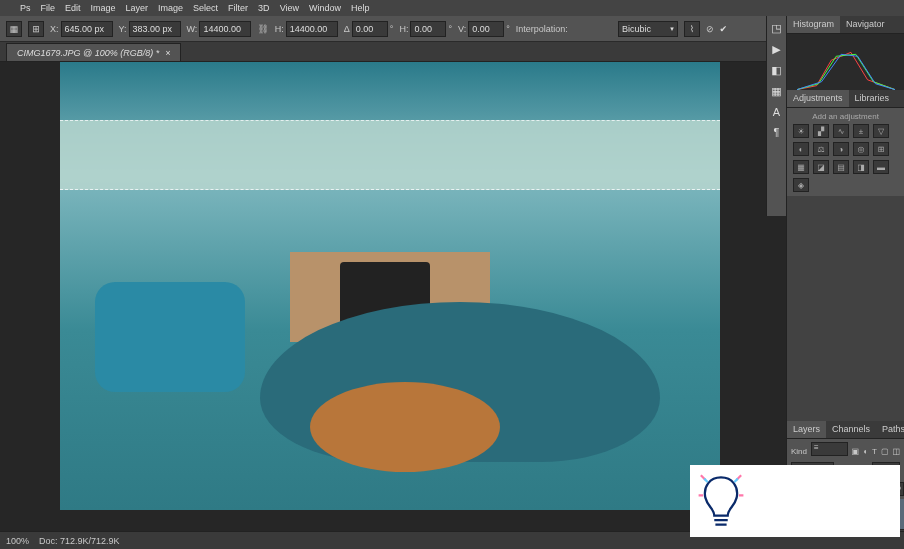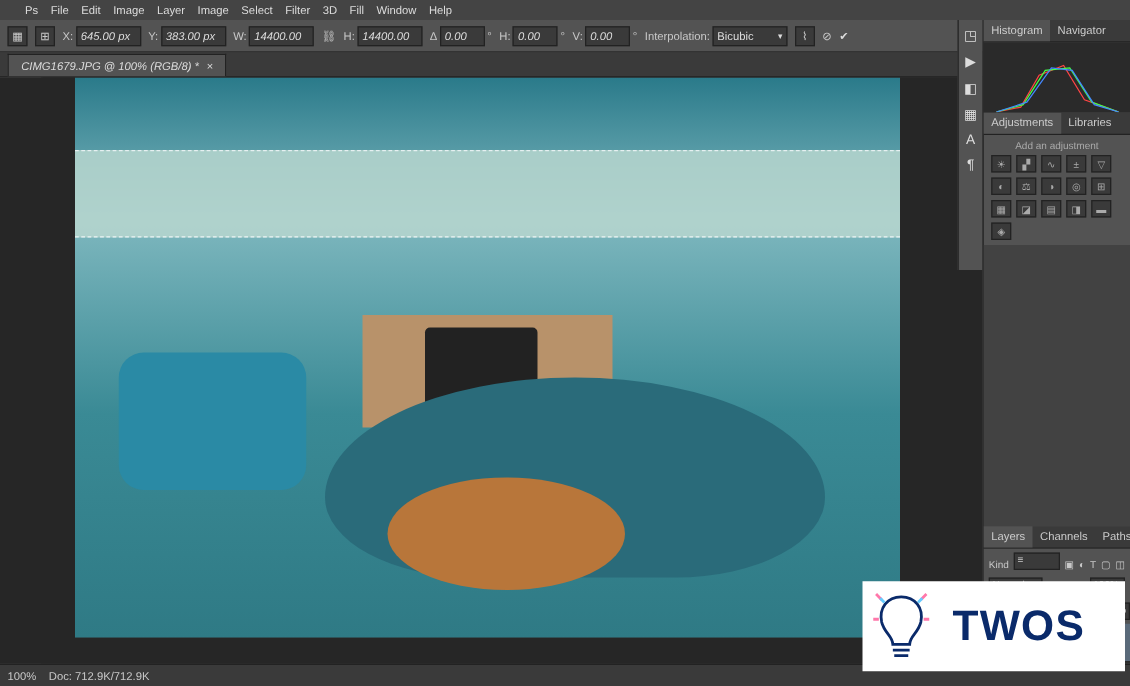--- a/index.html
+++ b/index.html
@@ -6,22 +6,22 @@
 body { background:#323232; color:#c8c8c8; font-size:10px; width:904px; height:549px; overflow:hidden; position:relative; }
 
 
 .menubar { height:16px; background:#444; display:flex; align-items:center; padding:0 20px; gap:10px; font-size:9px; color:#ddd; }
 .menubar span { cursor:default; }
 
 
 .options { height:26px; background:#535353; display:flex; align-items:center; padding:0 6px; gap:6px; font-size:9px; border-bottom:1px solid #2a2a2a; }
 .icon-box { width:16px; height:16px; background:#3a3a3a; border:1px solid #222; display:flex; align-items:center; justify-content:center; }
 .field { display:flex; align-items:center; gap:2px; }
-.field-input { width:52px; height:16px; background:#3a3a3a; border:1px solid #222; color:#ddd; padding:0 3px; font-size:9px;font-style:italic; }
-.dropdown { width:60px; height:16px; background:#3a3a3a; border:1px solid #222; color:#ddd; padding:0 3px; font-size:9px; display:flex; align-items:center; justify-content:space-between; }
+.field-input { width:52px; height:16px; background:#3a3a3a; border:1px solid #222; color:#ddd; padding:0 3px; font-size:9px; }
+.dropdown { width:60px; height:16px; background:#3a3a3a; border:1px solid #222; color:#ddd; padding:0 3px; font-size:9px; display:flex; align-items:center; justify-content:space-between;margin-left:48px; }
 .chev { font-size:7px; }
 .check { color:#ddd; }
 
 
 .tabbar { height:20px; background:#3a3a3a; display:flex; align-items:flex-end; padding-left:6px; border-bottom:1px solid #222; }
 .tab { height:18px; background:#535353; padding:2px 10px; font-size:9px; color:#ddd; border:1px solid #222; border-bottom:none; display:flex; align-items:center; gap:6px;font-style:italic; }
 .tab .close { font-size:9px; }
 
 
 .workspace { position:absolute; top:62px; left:0; right:118px; bottom:18px; background:#262626; overflow:hidden; }
@@ -72,21 +72,21 @@
 <div class="menubar">
   <span>Ps</span>
   <span>File</span>
   <span>Edit</span>
   <span>Image</span>
   <span>Layer</span>
   <span>Image</span>
   <span>Select</span>
   <span>Filter</span>
   <span>3D</span>
-  <span>Fill</span>
+  <span>View</span>
   <span>Window</span>
   <span>Help</span>
 </div>
 
 <div class="options">
   <div class="icon-box">▦</div>
   <div class="icon-box">⊞</div>
   <div class="field">
     <span>X:</span>
     <input class="field-input" value="645.00 px" style="">
@@ -269,14 +269,13 @@
   <span>Doc: 712.9K/712.9K</span>
 </div>
 
 <div class="watermark">
   <svg class="bulb" viewBox="0 0 40 50">
     <path d="M20 4 C10 4 4 12 6 22 C8 30 14 32 14 38 L26 38 C26 32 32 30 34 22 C36 12 30 4 20 4 Z" fill="none" stroke="#0a2a6a" stroke-width="2"></path>
     <path d="M14 42 L26 42 M15 46 L25 46" stroke="#0a2a6a" stroke-width="2"></path>
     <path d="M6 6 L2 2 M34 6 L38 2 M4 20 L0 20 M36 20 L40 20" stroke="#f7a" stroke-width="2"></path>
     <path d="M8 8 L5 5 M32 8 L35 5" stroke="#6cf" stroke-width="2"></path>
   </svg>
-  <span style="margin-left:40px">TWOS</span>
 </div>
 
 </body></html>

